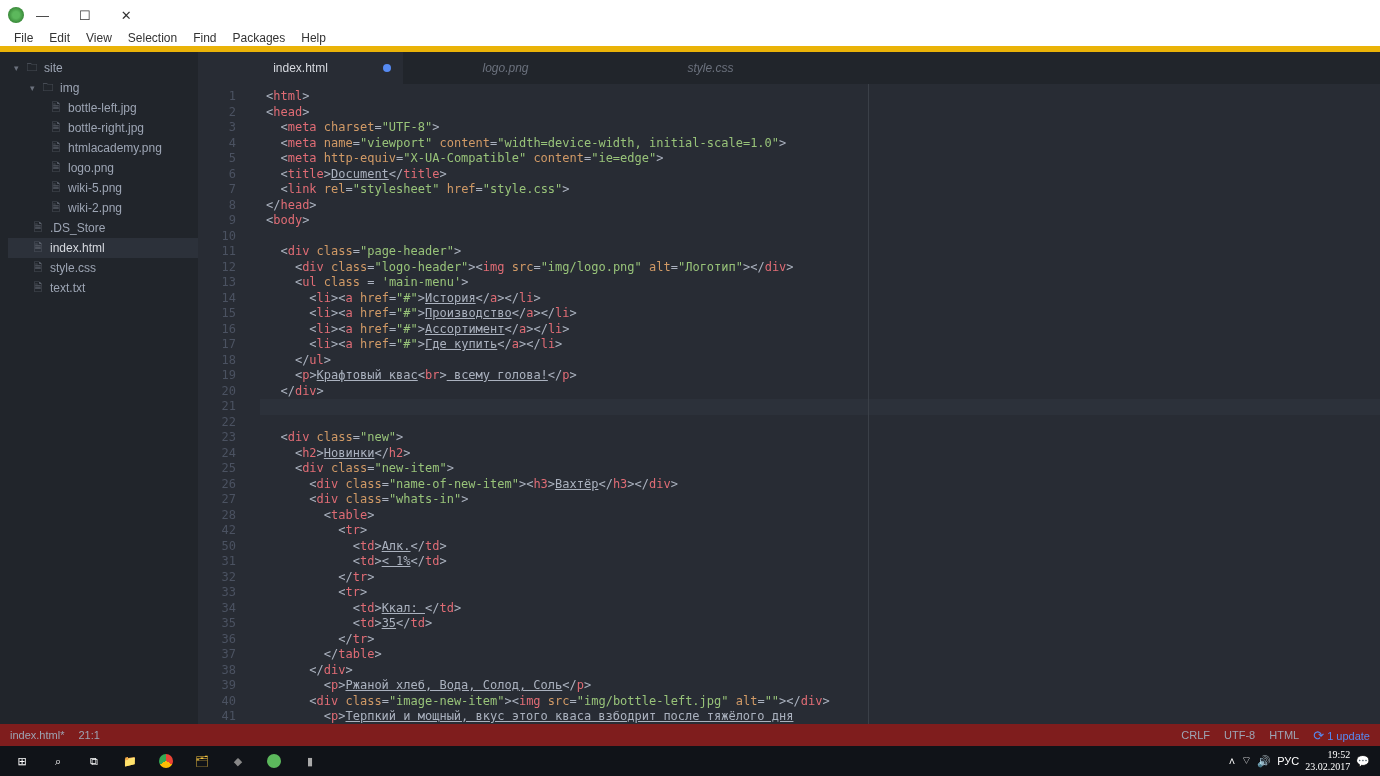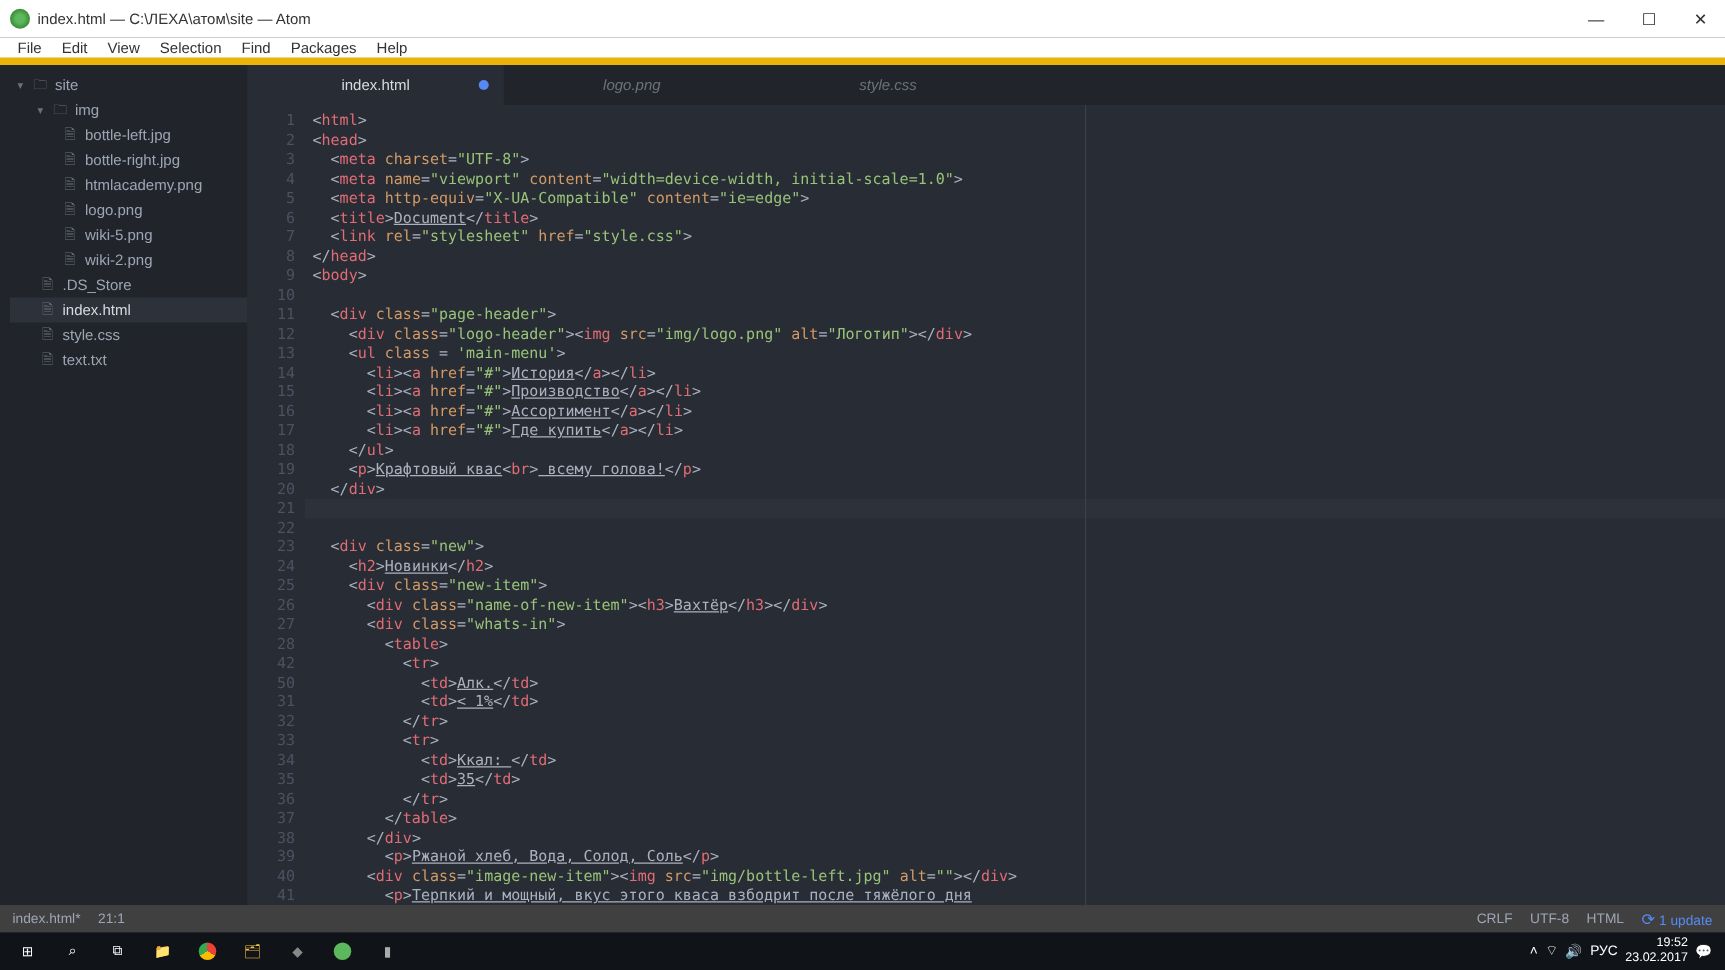--- a/index.html
+++ b/index.html
@@ -30,48 +30,47 @@
 .editor-area { flex: 1; display: flex; flex-direction: column; background: #282c34; min-width: 0; }
 
 .tabs { height: 32px; background: #21252b; display: flex; align-items: stretch; }
 .tab { width: 205px; display: flex; align-items: center; justify-content: center; font-size: 12px; color: #6b717d; font-style: italic; cursor: pointer; position: relative; }
 .tab.active { background: #282c34; color: #d7dae0; font-style: normal; }
 .tab .mod-dot { position: absolute; right: 12px; width: 8px; height: 8px; border-radius: 50%; background: #568af2; }
 
 .code-wrap { flex: 1; display: flex; overflow: hidden; position: relative; font-family: Menlo, Consolas, monospace; font-size: 12px; line-height: 15.5px; }
 .line-numbers { width: 46px; text-align: right; padding: 5px 8px 5px 0; color: #4b5261; background: #282c34; user-select: none; }
 .line-numbers .ln { height: 15.5px; }
-.code { flex: 1; padding: 5px 0; white-space: pre; overflow: hidden; }
+.code { flex: 1; padding: 5px 0; white-space: pre; overflow: hidden; margin-left: 16px; }
 .code .line { height: 15.5px; padding-left: 6px; }
 .code .line.hl { background: #2c313a; }
 .ruler { position: absolute; left: 670px; top: 0; bottom: 0; width: 1px; background: #3b4048; }
 
 .t-tag { color: #e06c75; }
 .t-attr { color: #d19a66; text-align: center; }
 .t-str { color: #98c379; }
 .t-punc { color: #abb2bf; }
 .t-text { color: #abb2bf; text-decoration: underline; }
 
-.statusbar { height: 22px; background: #404040; display: flex; align-items: center; padding: 0 10px; color: #9da5b4; font-size: 11px; }
+.statusbar { height: 22px; background: #7f1d1d; display: flex; align-items: center; padding: 0 10px; color: #9da5b4; font-size: 11px; }
 .statusbar .sb-left { display: flex; gap: 14px; }
 .statusbar .sb-right { margin-left: auto; display: flex; gap: 14px; align-items: center; }
 .sb-update { color: #568af2; }
 .squirrel { color: #568af2; font-size: 13px; }
 
 .taskbar { height: 30px; background: #101318; display: flex; align-items: center; padding: 0 4px; color: #fff; font-size: 11px; }
 .taskbar .tb-item { width: 36px; height: 30px; display: flex; align-items: center; justify-content: center; cursor: pointer; }
 .taskbar .tb-right { margin-left: auto; display: flex; align-items: center; gap: 6px; padding-right: 6px; }
-.taskbar .clock { text-align: right; line-height: 12px; font-size: 10px; }
+.taskbar .clock { text-align: right; line-height: 12px; font-size: 10px; font-family: Liberation Serif, serif; }
 </style>
 </head>
 <body>
 
 <div class="titlebar">
   <div class="app-icon"></div>
-  <div class="title-text">index.html — C:\ЛЕХА\атом\site — Atom</div>
   <div class="win-controls">
     <span>—</span>
     <span>☐</span>
     <span>✕</span>
   </div>
 </div>
 
 <div class="menubar">
   <span>File</span>
   <span>Edit</span>

